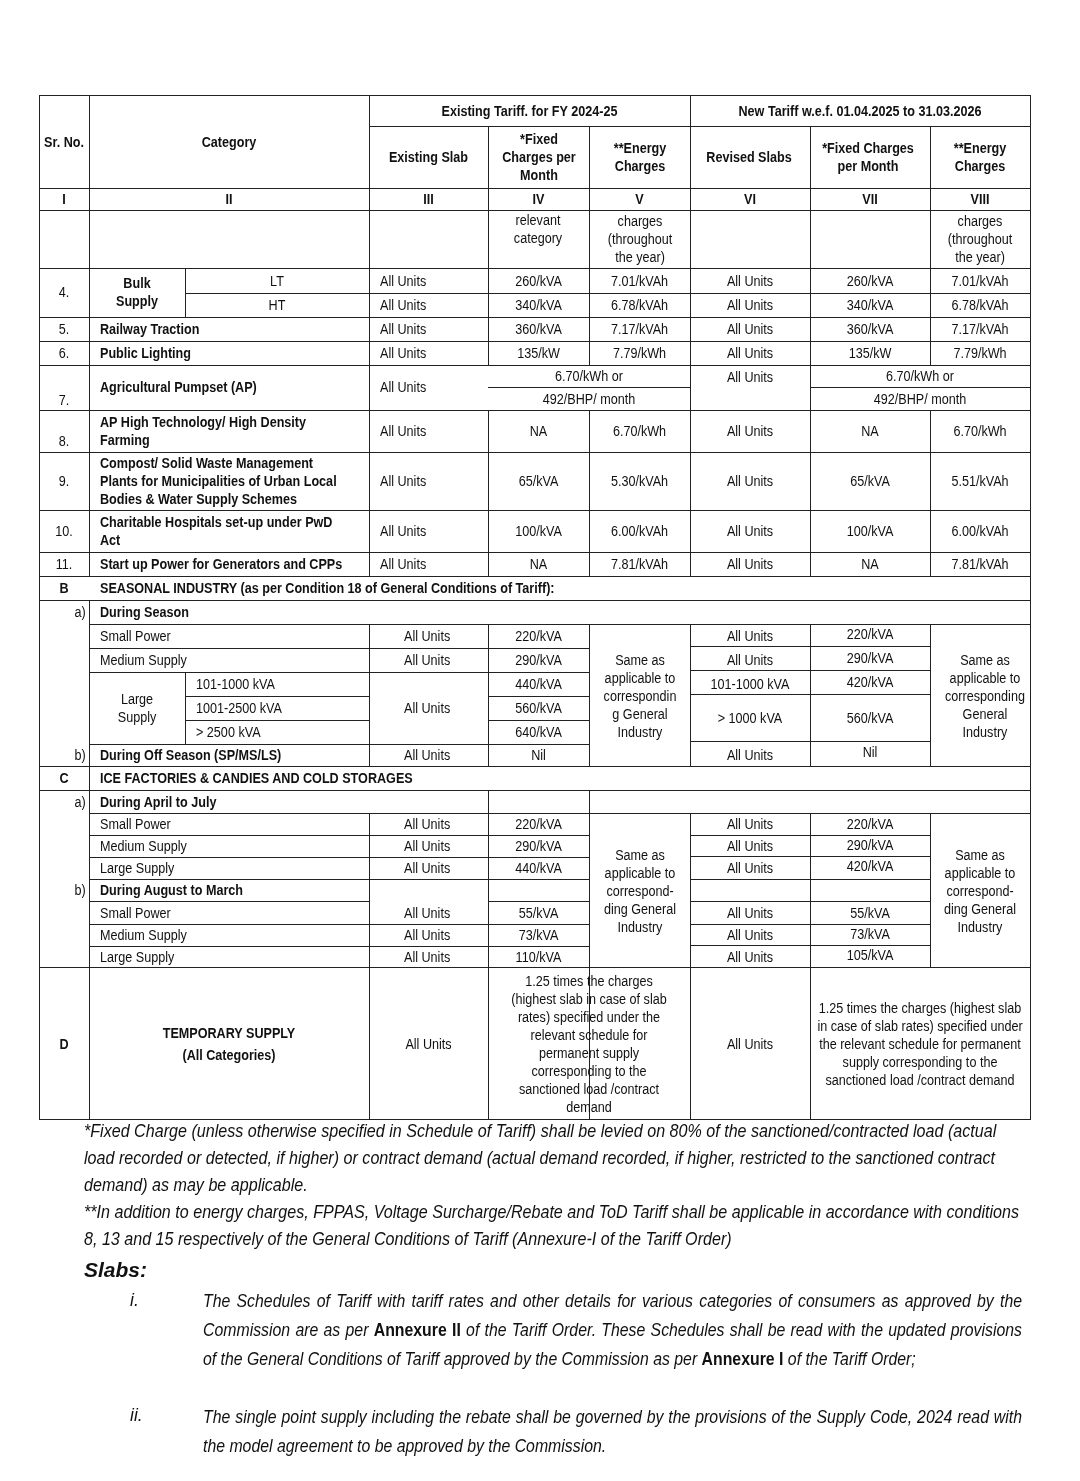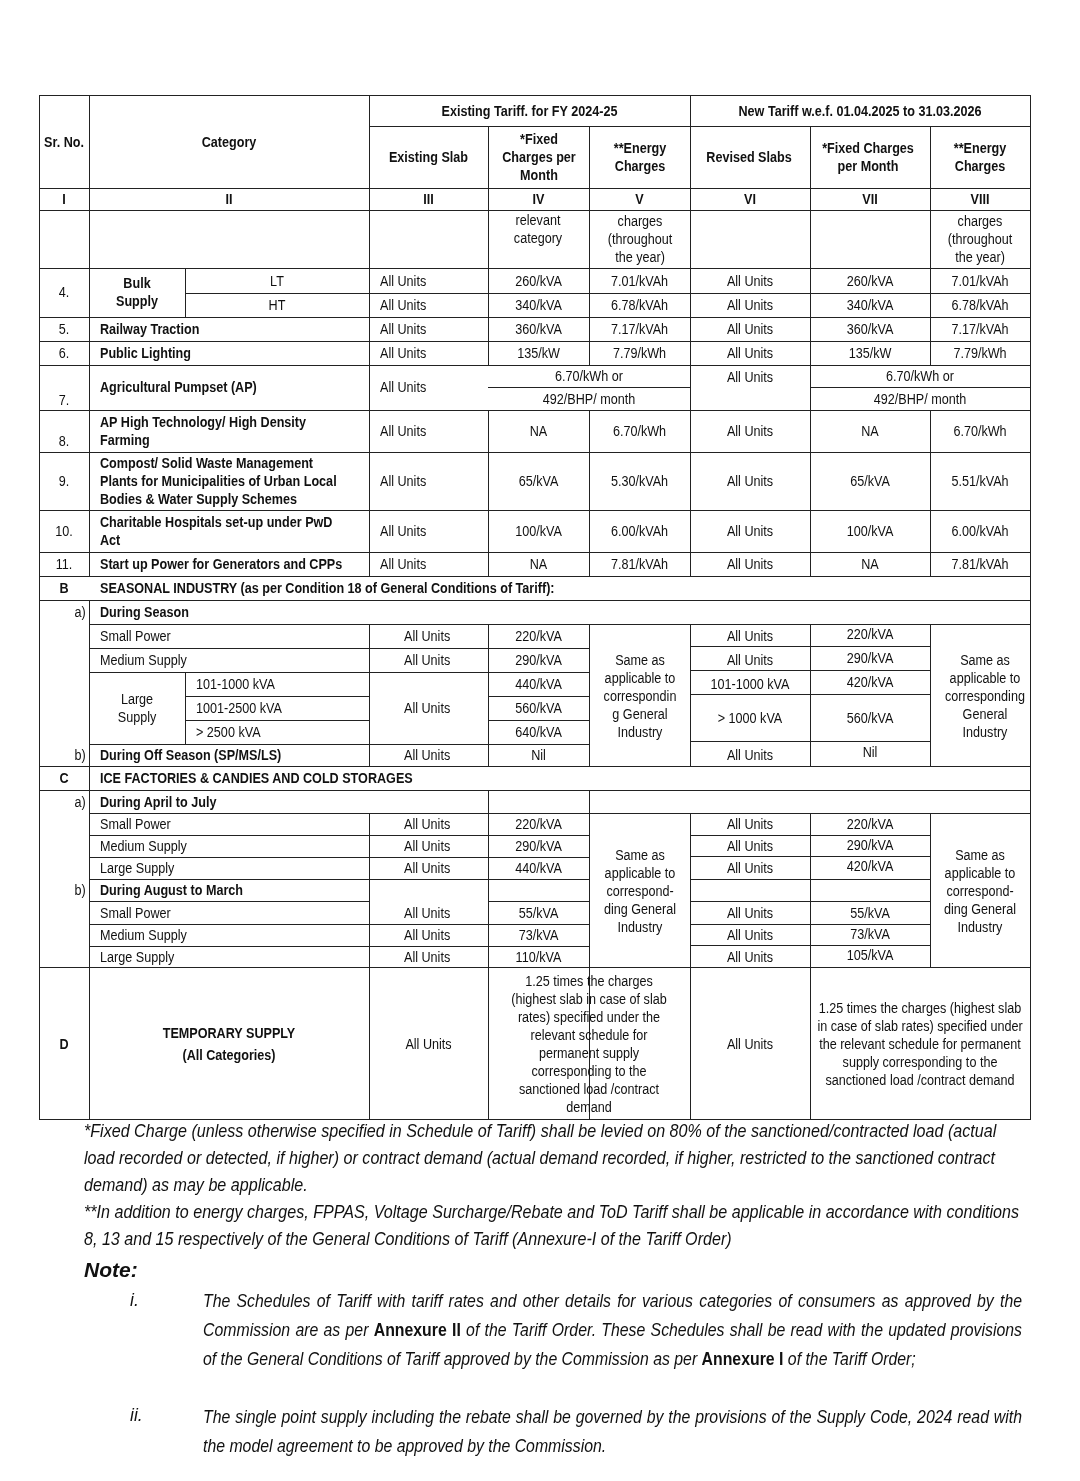--- a/index.html
+++ b/index.html
@@ -301,20 +301,20 @@
 <div class="c b" style="left:39px;top:969px;width:50px;height:150px;">D</div>
 <div class="c b" style="left:89px;top:1022px;width:280px;height:22px;">TEMPORARY SUPPLY</div>
 <div class="c b" style="left:89px;top:1044px;width:280px;height:22px;">(All Categories)</div>
 <div class="c" style="left:369px;top:969px;width:119px;height:150px;">All Units</div>
 <div class="c" style="left:494px;top:969px;width:190px;height:150px;">1.25 times the charges (highest slab in case of slab rates) specified under the relevant schedule for permanent supply corresponding to the sanctioned load /contract demand</div>
 <div class="c" style="left:690px;top:969px;width:120px;height:150px;">All Units</div>
 <div class="c" style="left:806px;top:969px;width:228px;height:150px;">1.25 times the charges (highest slab in case of slab rates) specified under the relevant schedule for permanent supply corresponding to the sanctioned load /contract demand</div>
 
 <div class="foot" style="top:1118px;width:1020px;">*Fixed Charge (unless otherwise specified in Schedule of Tariff) shall be levied on 80% of the sanctioned/contracted load (actual load recorded or detected, if higher) or contract demand (actual demand recorded, if higher, restricted to the sanctioned contract demand) as may be applicable.</div>
 <div class="foot" style="top:1199px;width:1020px;">**In addition to energy charges, FPPAS, Voltage Surcharge/Rebate and ToD Tariff shall be applicable in accordance with conditions 8, 13 and 15 respectively of the General Conditions of Tariff (Annexure-I of the Tariff Order)</div>
-<div class="note-title">Note:</div>
+<div class="note-title">Slabs:</div>
 
 <div class="nnum" style="left:130px;top:1290px;">i.</div>
 <div class="ntext" style="top:1287px;">
   <span>The Schedules of Tariff with tariff rates and other details for various categories of consumers as approved by the Commission are as per </span><b>Annexure II</b><span> of the Tariff Order. These Schedules shall be read with the updated provisions of the General Conditions of Tariff approved by the Commission as per </span><b>Annexure I</b><span> of the Tariff Order;</span>
 </div>
 <div class="nnum" style="left:130px;top:1405px;">ii.</div>
 <div class="ntext" style="top:1403px;">The single point supply including the rebate shall be governed by the provisions of the Supply Code, 2024 read with the model agreement to be approved by the Commission.</div>
 
 </body></html>

